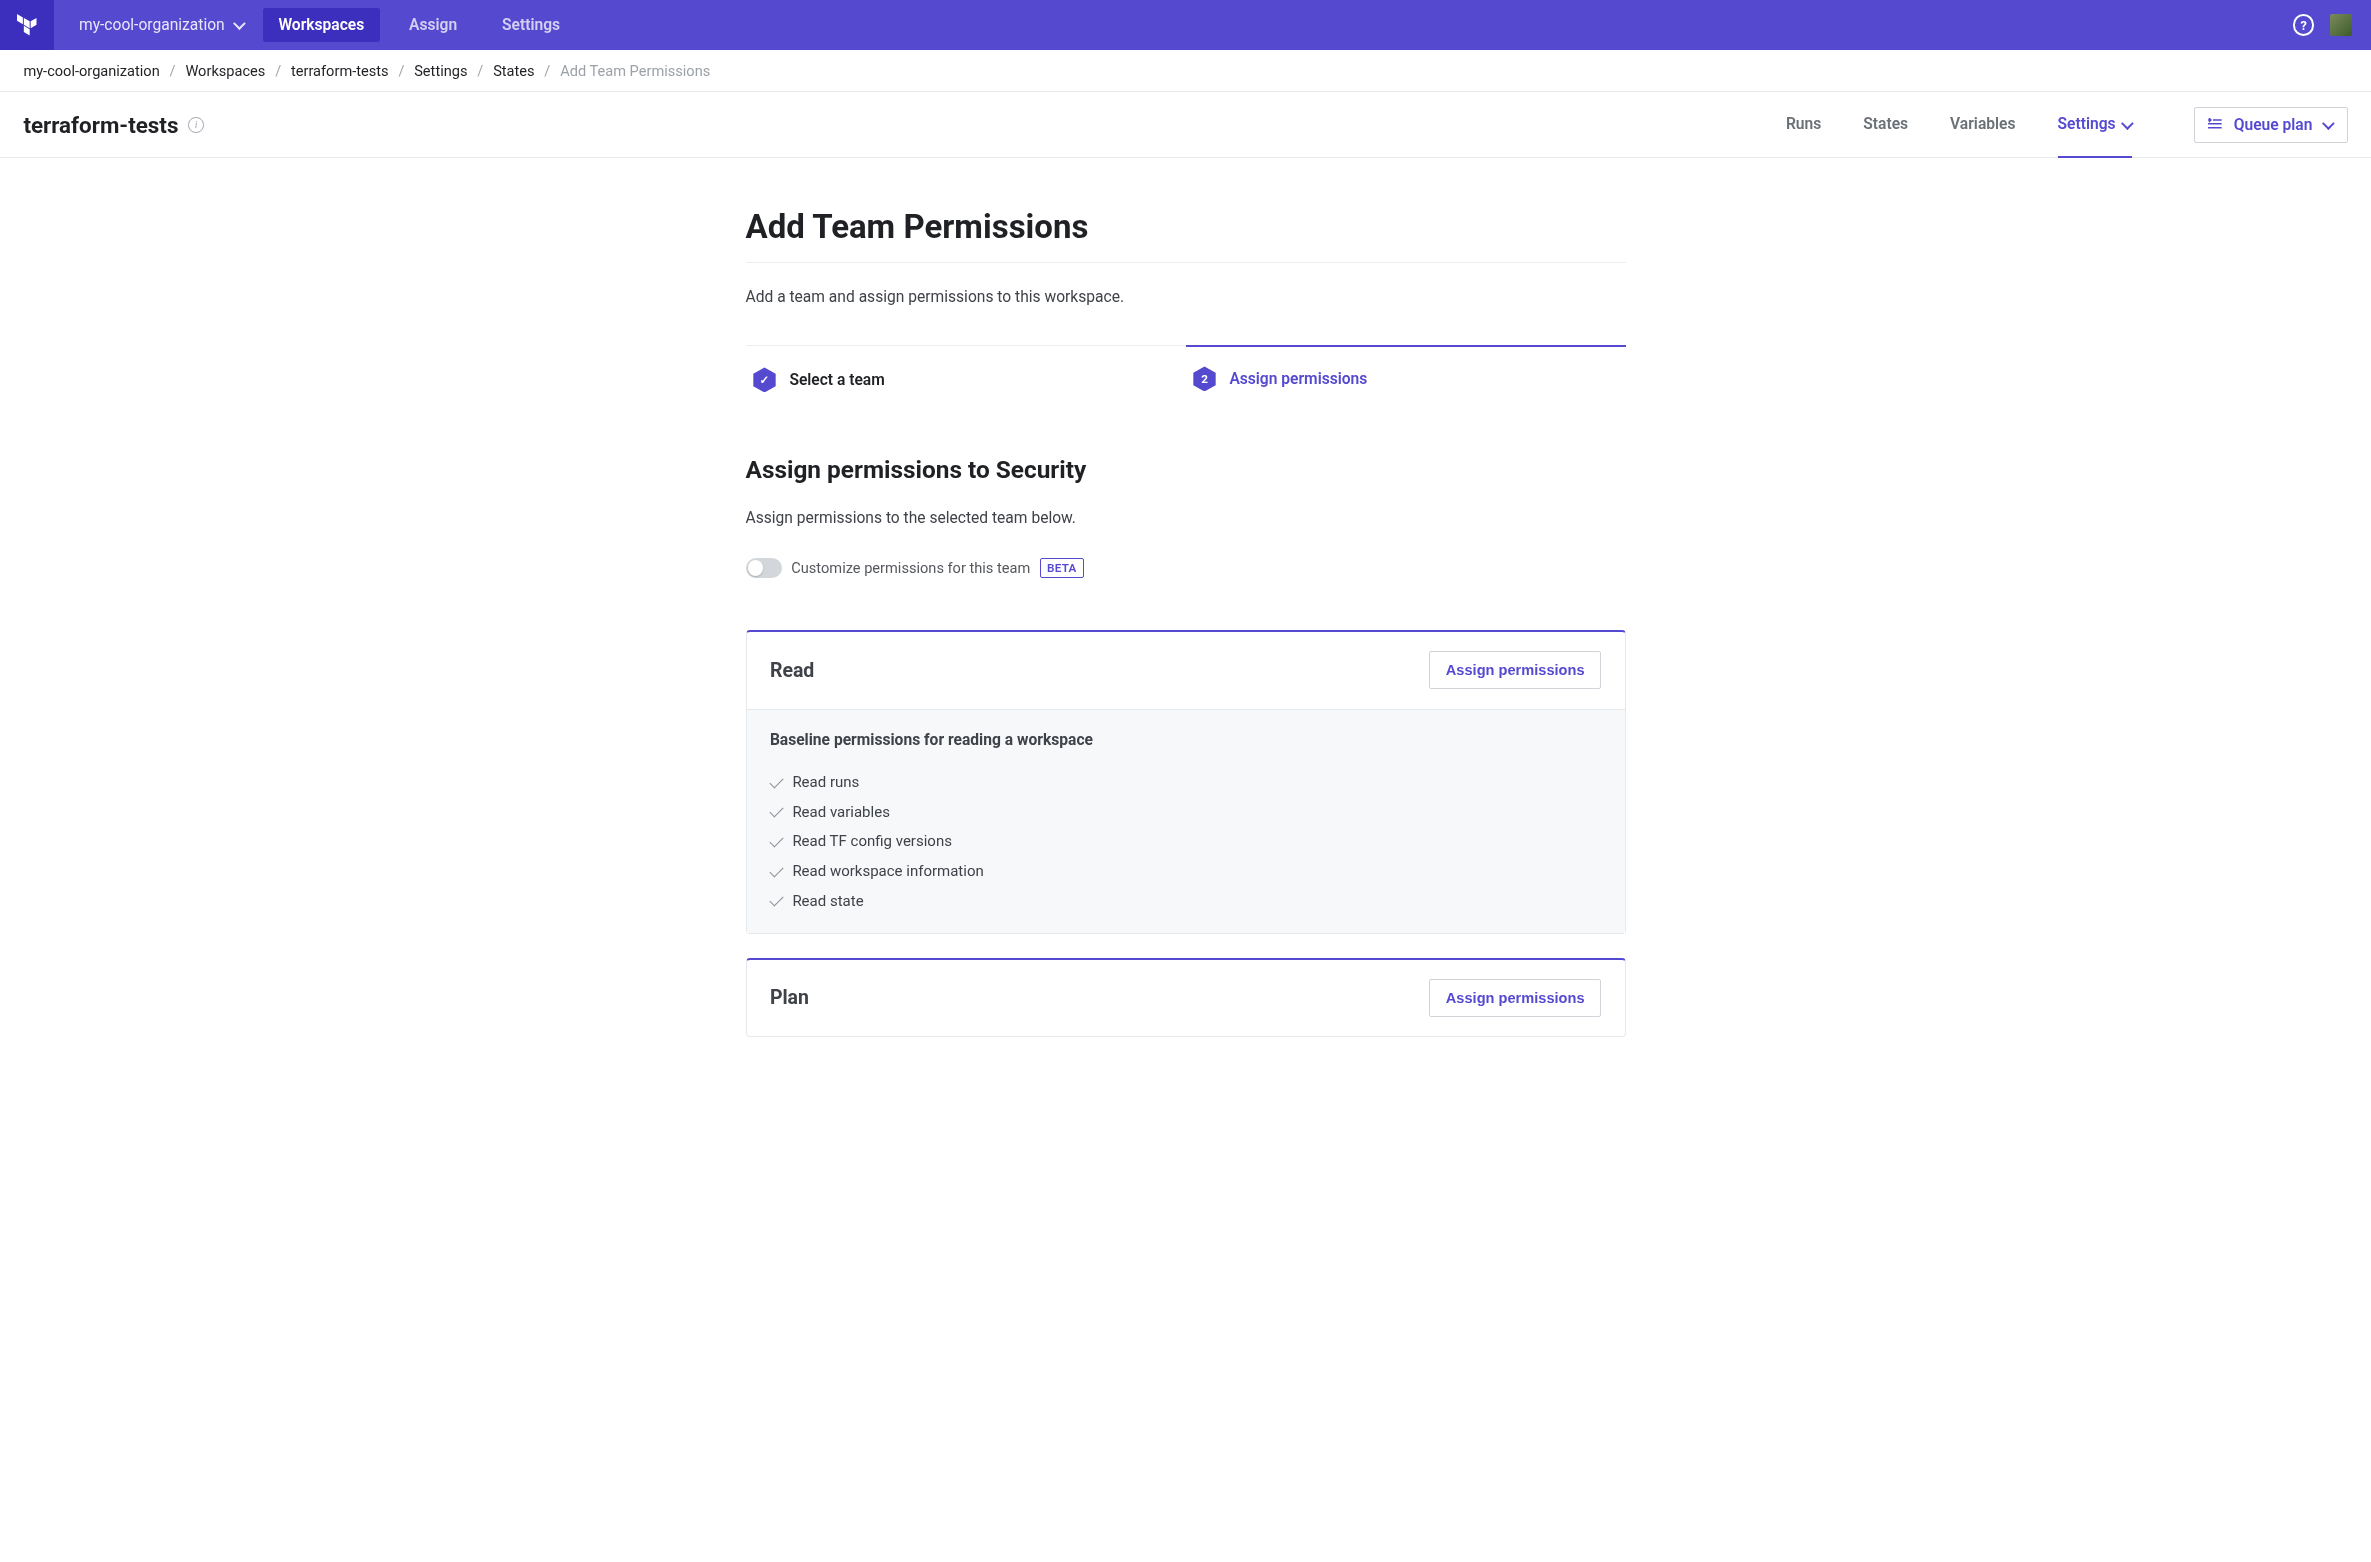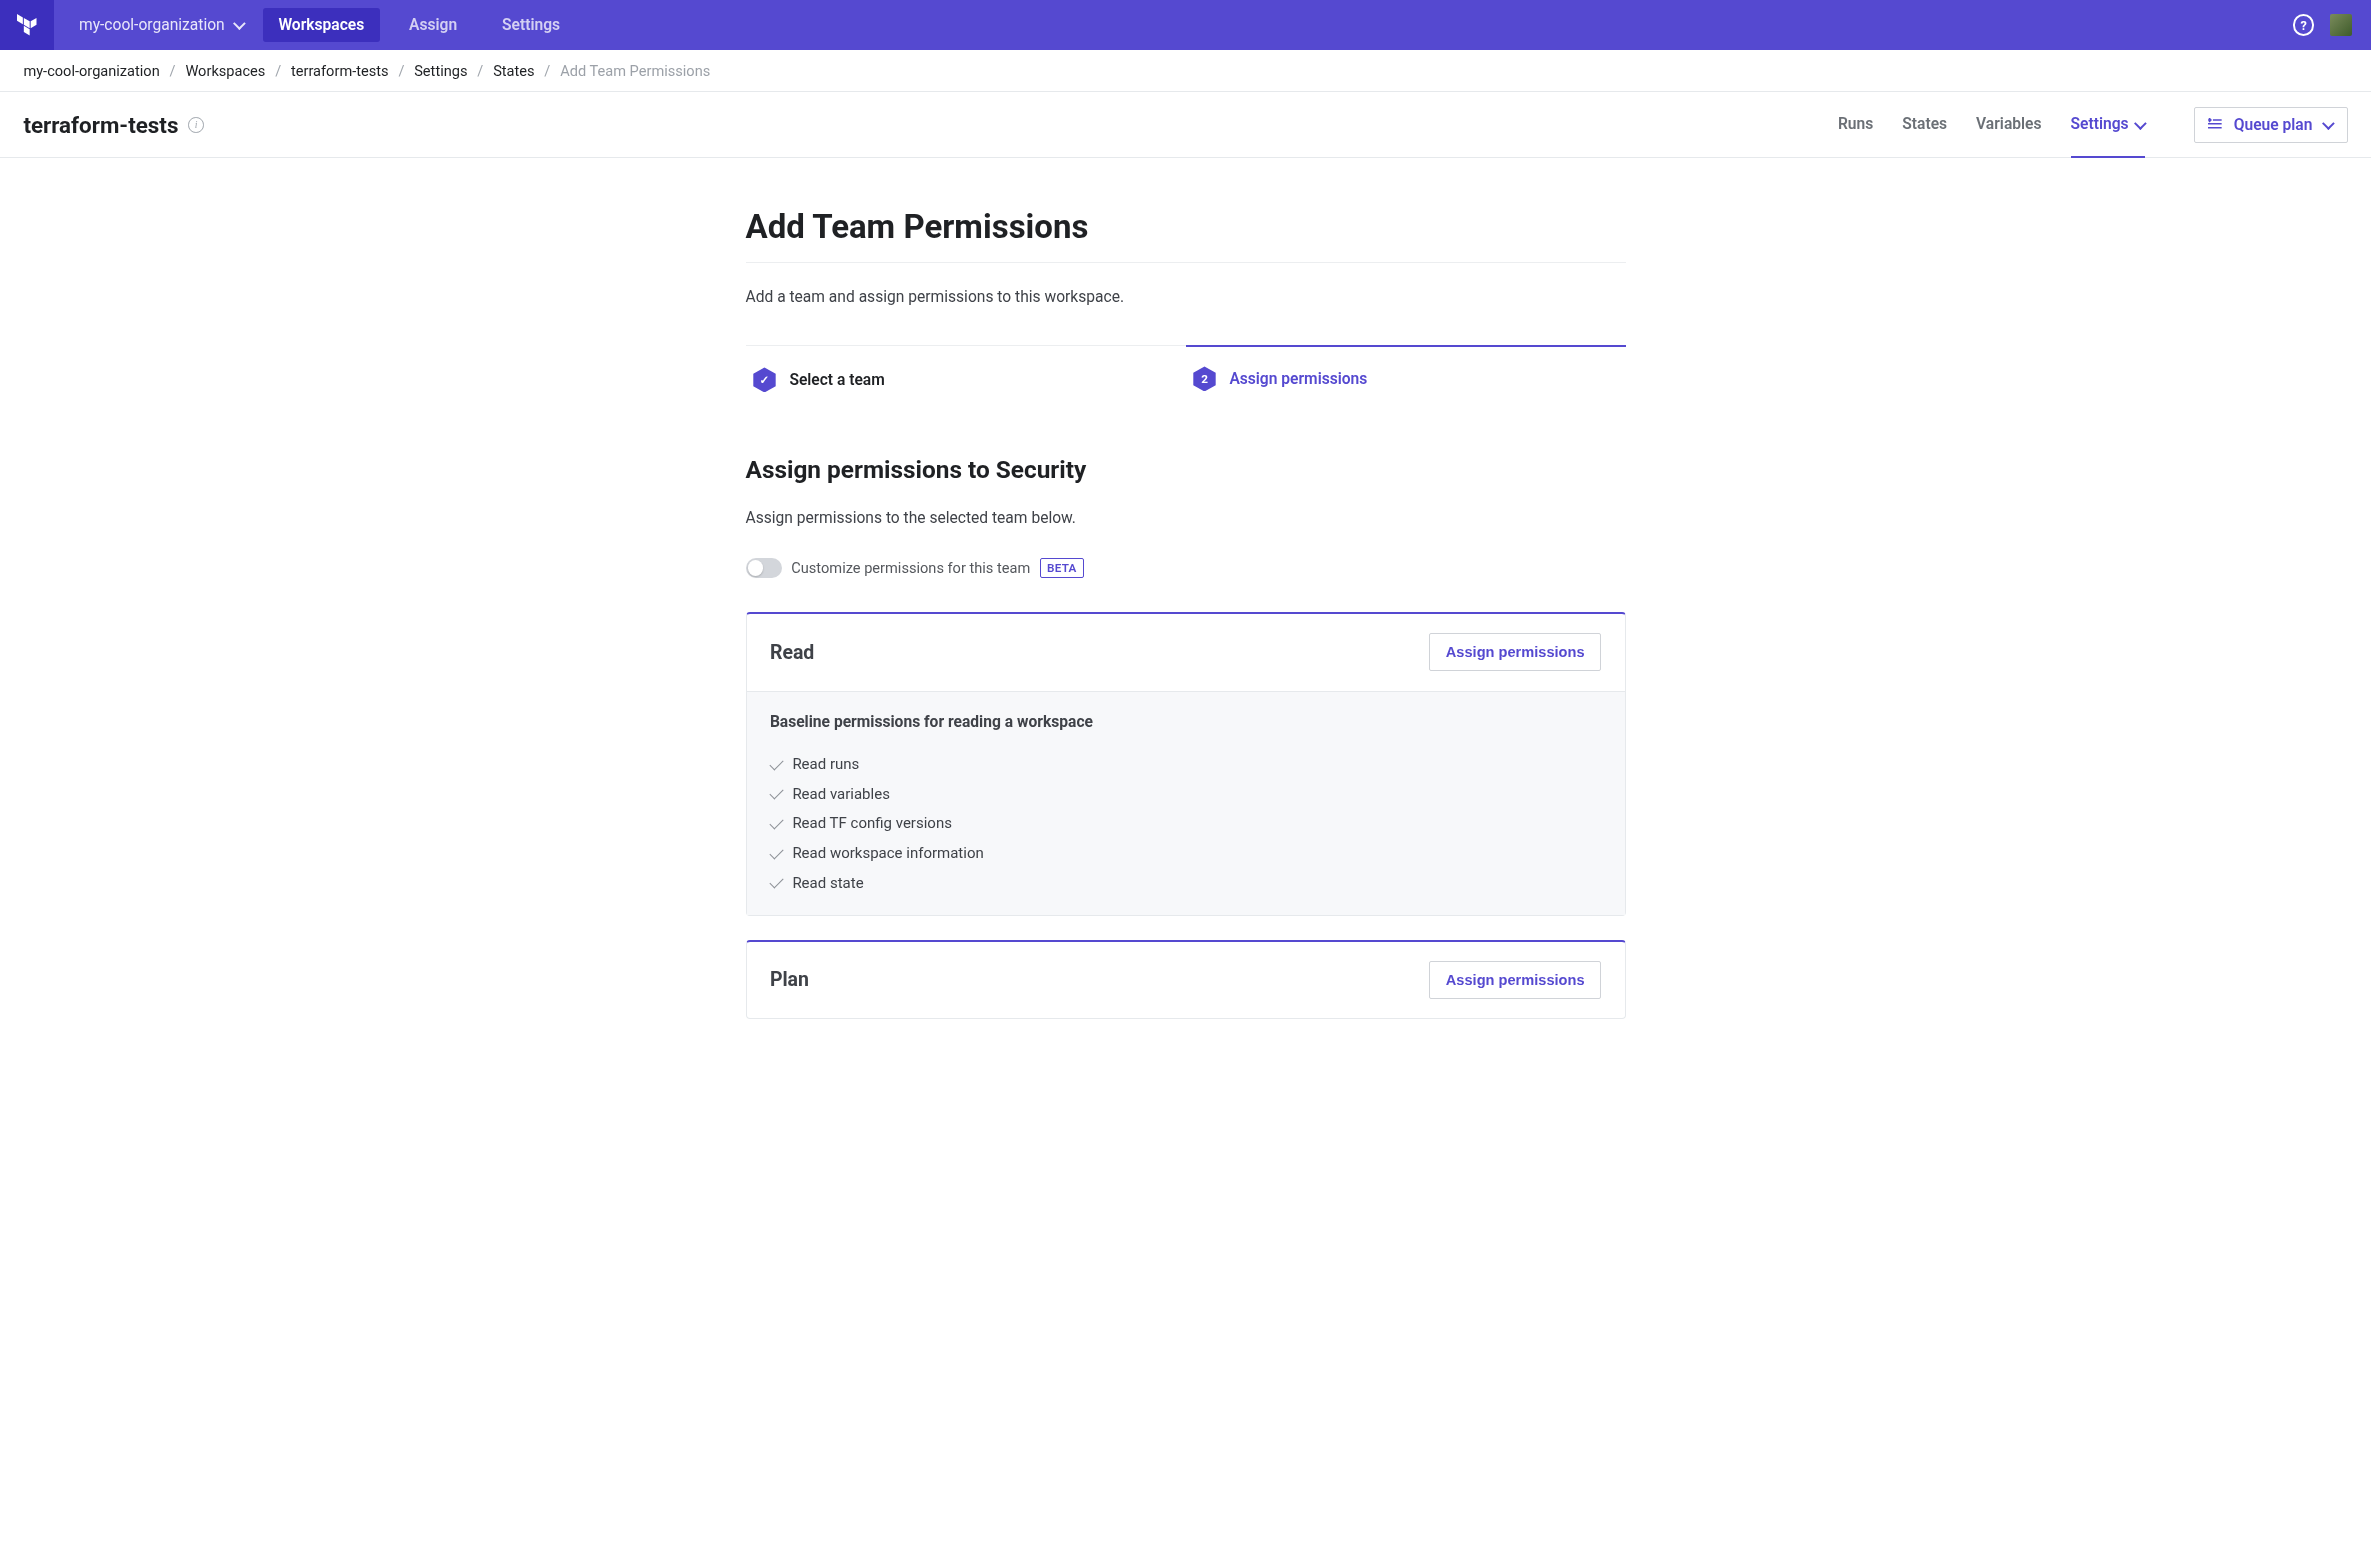--- a/index.html
+++ b/index.html
@@ -12,36 +12,36 @@
 .nav-right{margin-left:auto;display:flex;align-items:center;gap:15.6px;padding-right:19.5px}
 .help-icon{width:21.5px;height:21.5px;border:2px solid #fff;border-radius:50%;display:flex;align-items:center;justify-content:center;font-size:12.7px;font-weight:700;cursor:pointer}
 .avatar{width:21.5px;height:21.5px;border-radius:2px;background:linear-gradient(135deg,#7a8b5c,#3e5b2a);cursor:pointer}
 .breadcrumbs{border-bottom:1px solid #e6e9ec;padding:11.7px 23.4px;font-size:14.6px;display:flex;align-items:center;gap:9.8px}
 .breadcrumbs a{color:#1f2124;text-decoration:none;cursor:pointer}
 .breadcrumbs .sep{color:#a0a6ad}
 .breadcrumbs .current{color:#9ca1a8}
 .subhead{border-bottom:1px solid #e6e9ec;padding:0 23.4px;display:flex;align-items:center;height:66px}
 .ws-title{font-size:22.4px;font-weight:700;display:flex;align-items:center;gap:9.8px}
 .info-icon{width:15.6px;height:15.6px;border:1.5px solid #a0a6ad;border-radius:50%;display:inline-flex;align-items:center;justify-content:center;font-size:9.8px;color:#a0a6ad;font-weight:400;font-style:italic;font-family:serif}
-.tabs{margin-left:auto;display:flex;align-items:center;gap:29px;height:100%}
+.tabs{margin-left:auto;display:flex;align-items:center;gap:42px;height:100%}
 .tab{color:#6b7076;font-weight:600;cursor:pointer;height:100%;display:flex;align-items:center;border-bottom:2.9px solid transparent;margin-bottom:-1px;gap:7.8px}
 .tab.active{color:#5549d0;border-bottom-color:#5549d0}
 .queue-btn{border:1px solid #d0d3d8;border-radius:2px;padding:7.8px 13.7px;display:flex;align-items:center;gap:11.7px;color:#5549d0;font-weight:600;cursor:pointer;margin-left:19.5px}
 .queue-btn .queue-icon{color:#5549d0}
 .chev-down::after{content:"";display:inline-block;width:6.8px;height:6.8px;border-right:2px solid currentColor;border-bottom:2px solid currentColor;transform:rotate(45deg);margin-bottom:2px}
 .content{max-width:880px;margin:0 auto;padding:49px 0 39px}
 .page-title{font-size:33px;font-weight:700;padding-bottom:15.6px;border-bottom:1px solid #eceef0;margin-bottom:25px}
 .page-desc{color:#3f4248;font-size:15.6px;margin-bottom:39px}
 .stepper{display:flex;border-top:1px solid #eceef0;margin-bottom:41px}
 .step{flex:1;display:flex;align-items:center;gap:13.7px;padding:21.5px 7.8px;font-weight:600;font-size:15.6px}
 .step.active{border-top:2.9px solid #5549d0;margin-top:-1px;padding-top:18.5px;color:#5549d0}
 .hexagon{width:22.4px;height:25px;background:#5549d0;clip-path:polygon(50% 0%,100% 25%,100% 75%,50% 100%,0% 75%,0% 25%);display:flex;align-items:center;justify-content:center;color:#fff;font-size:11.7px;font-weight:700}
 .sub-title{font-size:24.4px;font-weight:700;margin-bottom:25px}
 .sub-desc{color:#3f4248;margin-bottom:31px}
-.toggle-row{display:flex;align-items:center;gap:9.8px;margin-bottom:34px}
+.toggle-row{display:flex;align-items:center;gap:9.8px;margin-bottom:52px}
 .toggle{width:36px;height:19.5px;background:#d3d6db;border-radius:974px;position:relative;cursor:pointer}
 .toggle::after{content:"";position:absolute;left:2px;top:2px;width:15.6px;height:15.6px;background:#fff;border-radius:50%;box-shadow:0 1px 2px rgba(0,0,0,0.2)}
 .toggle-label{color:#55585d;font-size:14.6px}
 .beta{border:1px solid #5549d0;color:#5549d0;font-size:11.7px;font-weight:600;padding:2px 5.9px;border-radius:2px;letter-spacing:0.3px}
 .card{border:1px solid #e6e9ec;border-top:2.9px solid #5549d0;border-radius:4px;margin-bottom:23.4px}
 .card-head{display:flex;align-items:center;padding:19.5px 23.4px}
 .card-name{font-size:19.5px;font-weight:700;color:#3f4248}
 .assign-btn{margin-left:auto;border:1px solid #d0d3d8;border-radius:2px;padding:9.8px 15.6px;color:#5549d0;font-weight:600;background:#fff;cursor:pointer;font-size:14.6px}
 .card-body{background:#f7f8fa;border-top:1px solid #e6e9ec;padding:21.5px 23.4px 23.4px}
 .baseline{font-weight:700;color:#3f4248;margin-bottom:24px}

